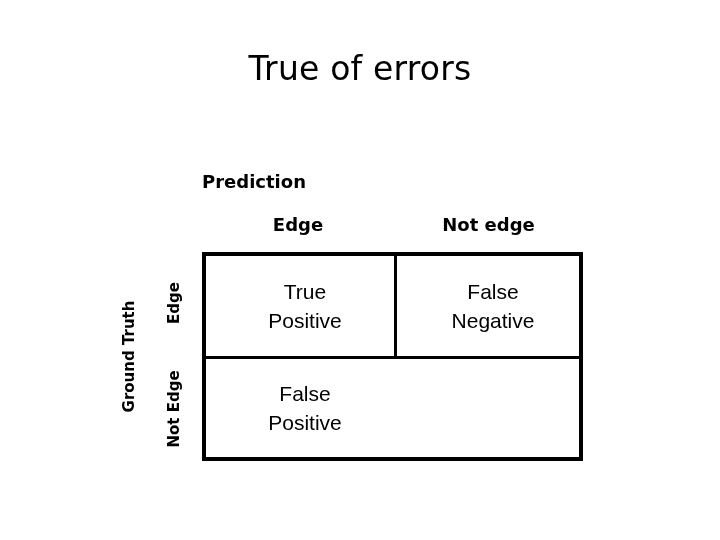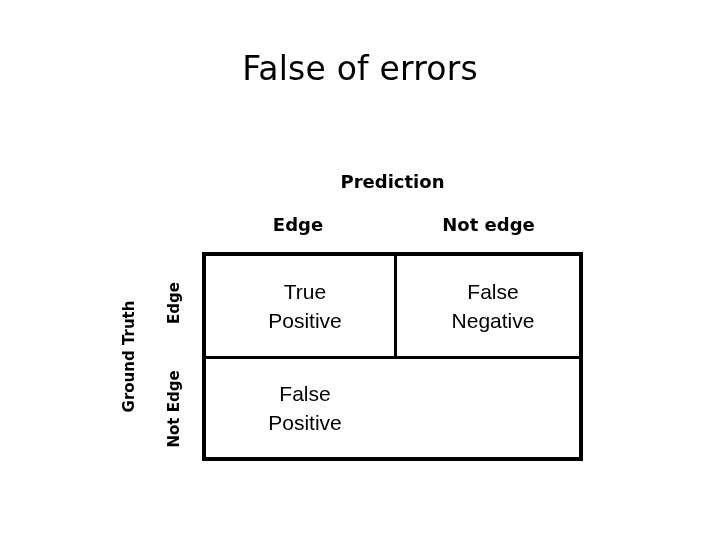--- a/index.html
+++ b/index.html
@@ -30,21 +30,21 @@
     letter-spacing: 0.2px;
     color: #000000;
   }
 
   
   #prediction-header {
     position: absolute;
     left: 202px;
     top: 170px;
     width: 381px;
-    text-align: center;
+    text-align: left;
     font-family: "DejaVu Sans", sans-serif;
     font-weight: bold;
     font-size: 18px;
     line-height: 24px;
   }
 
   
   #column-headers {
     position: absolute;
     left: 202px;
@@ -137,21 +137,21 @@
     box-sizing: border-box;
     overflow: hidden;
   }
   .matrix-cell.cell-left  { flex: 0 0 188px; }
   .matrix-cell.cell-right { flex: 1 1 auto; border-left: 3px solid #000000; }
   .matrix-cell .cell-text { display: block; white-space: pre-line; margin-left: 10px; }
 </style>
 </head>
 <body>
 
-<div id="slide-title">False of errors</div>
+<div id="slide-title">True of errors</div>
 
 <div id="prediction-header">Prediction</div>
 
 <div id="column-headers">
   <div class="col-head col-edge">Edge</div>
   <div class="col-head col-notedge">Not edge</div>
 </div>
 
 <div id="ground-truth-header">Ground Truth</div>
 

